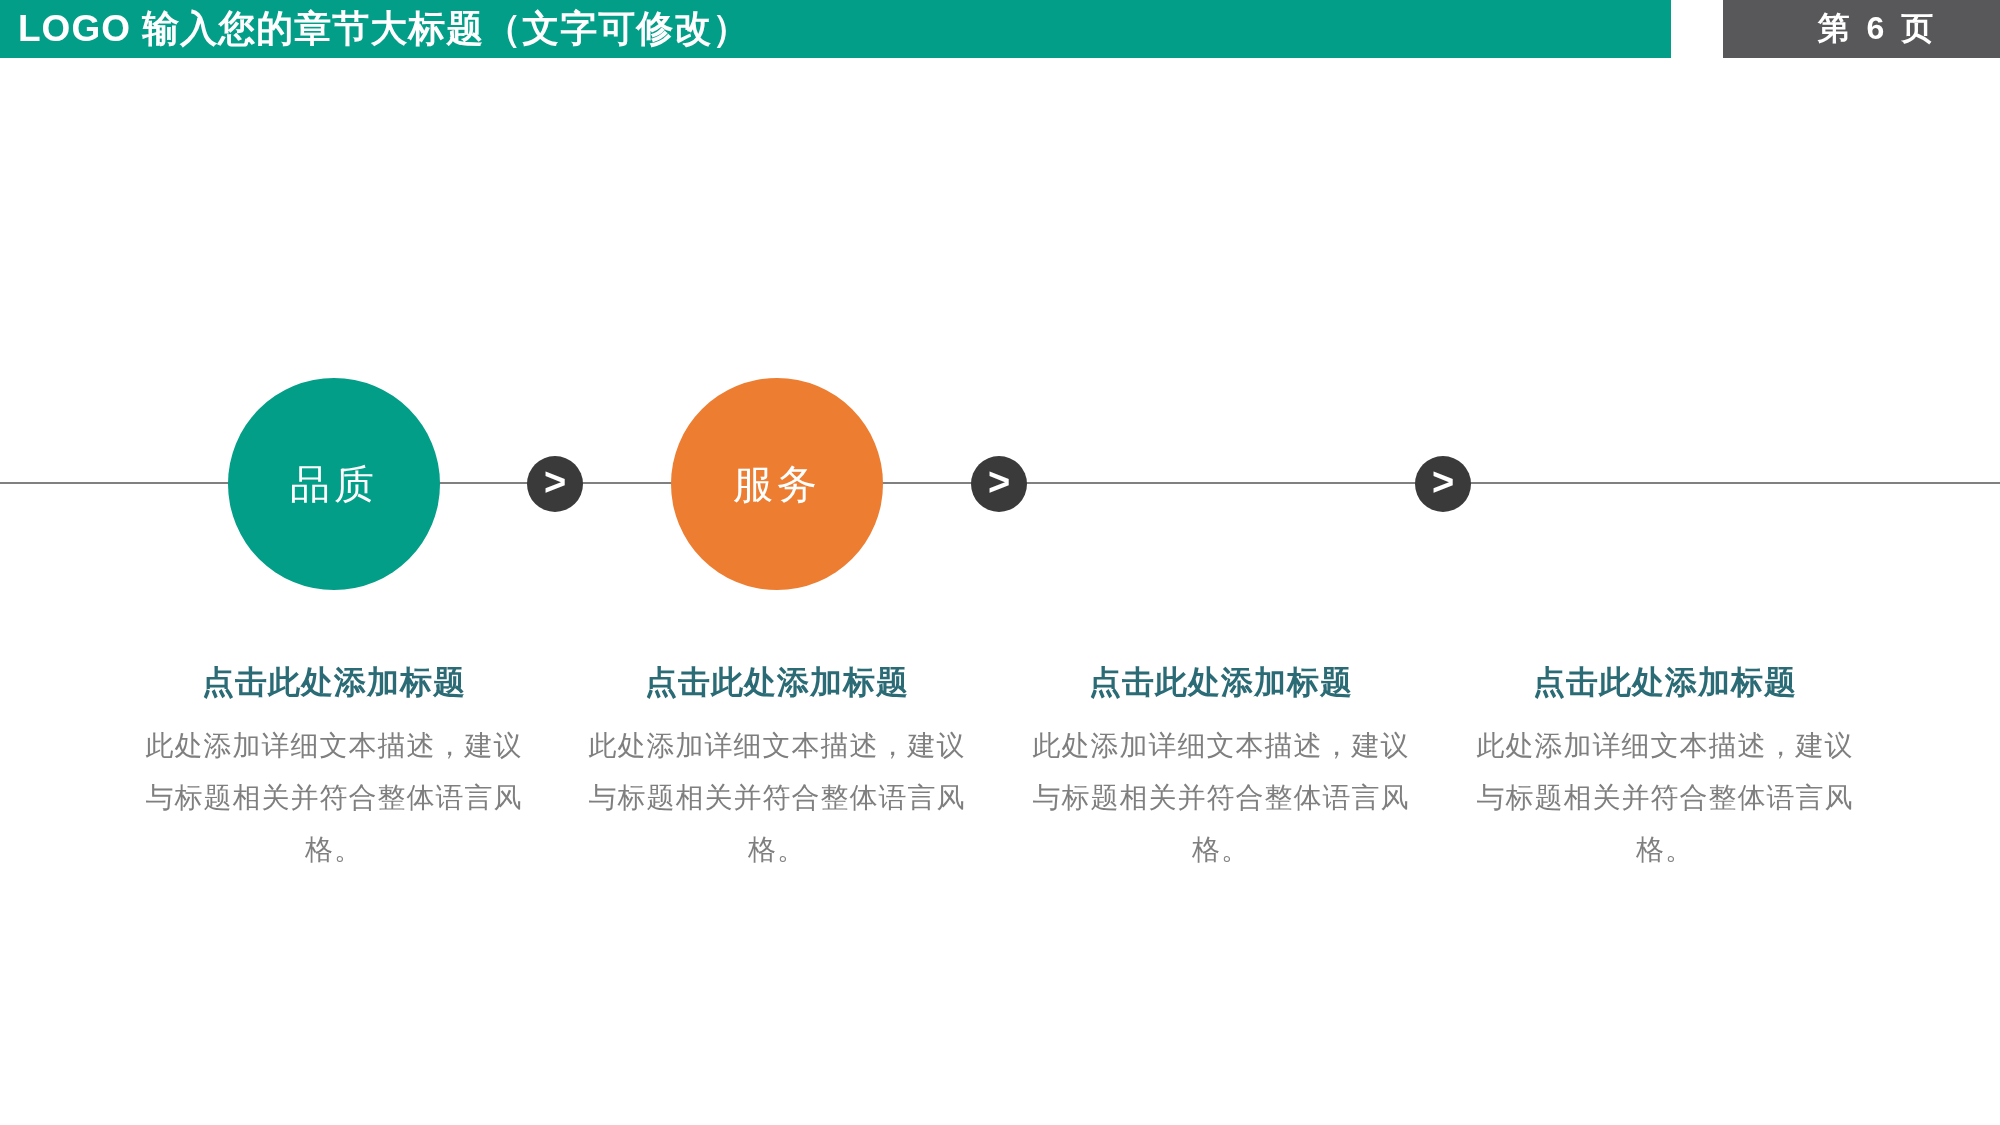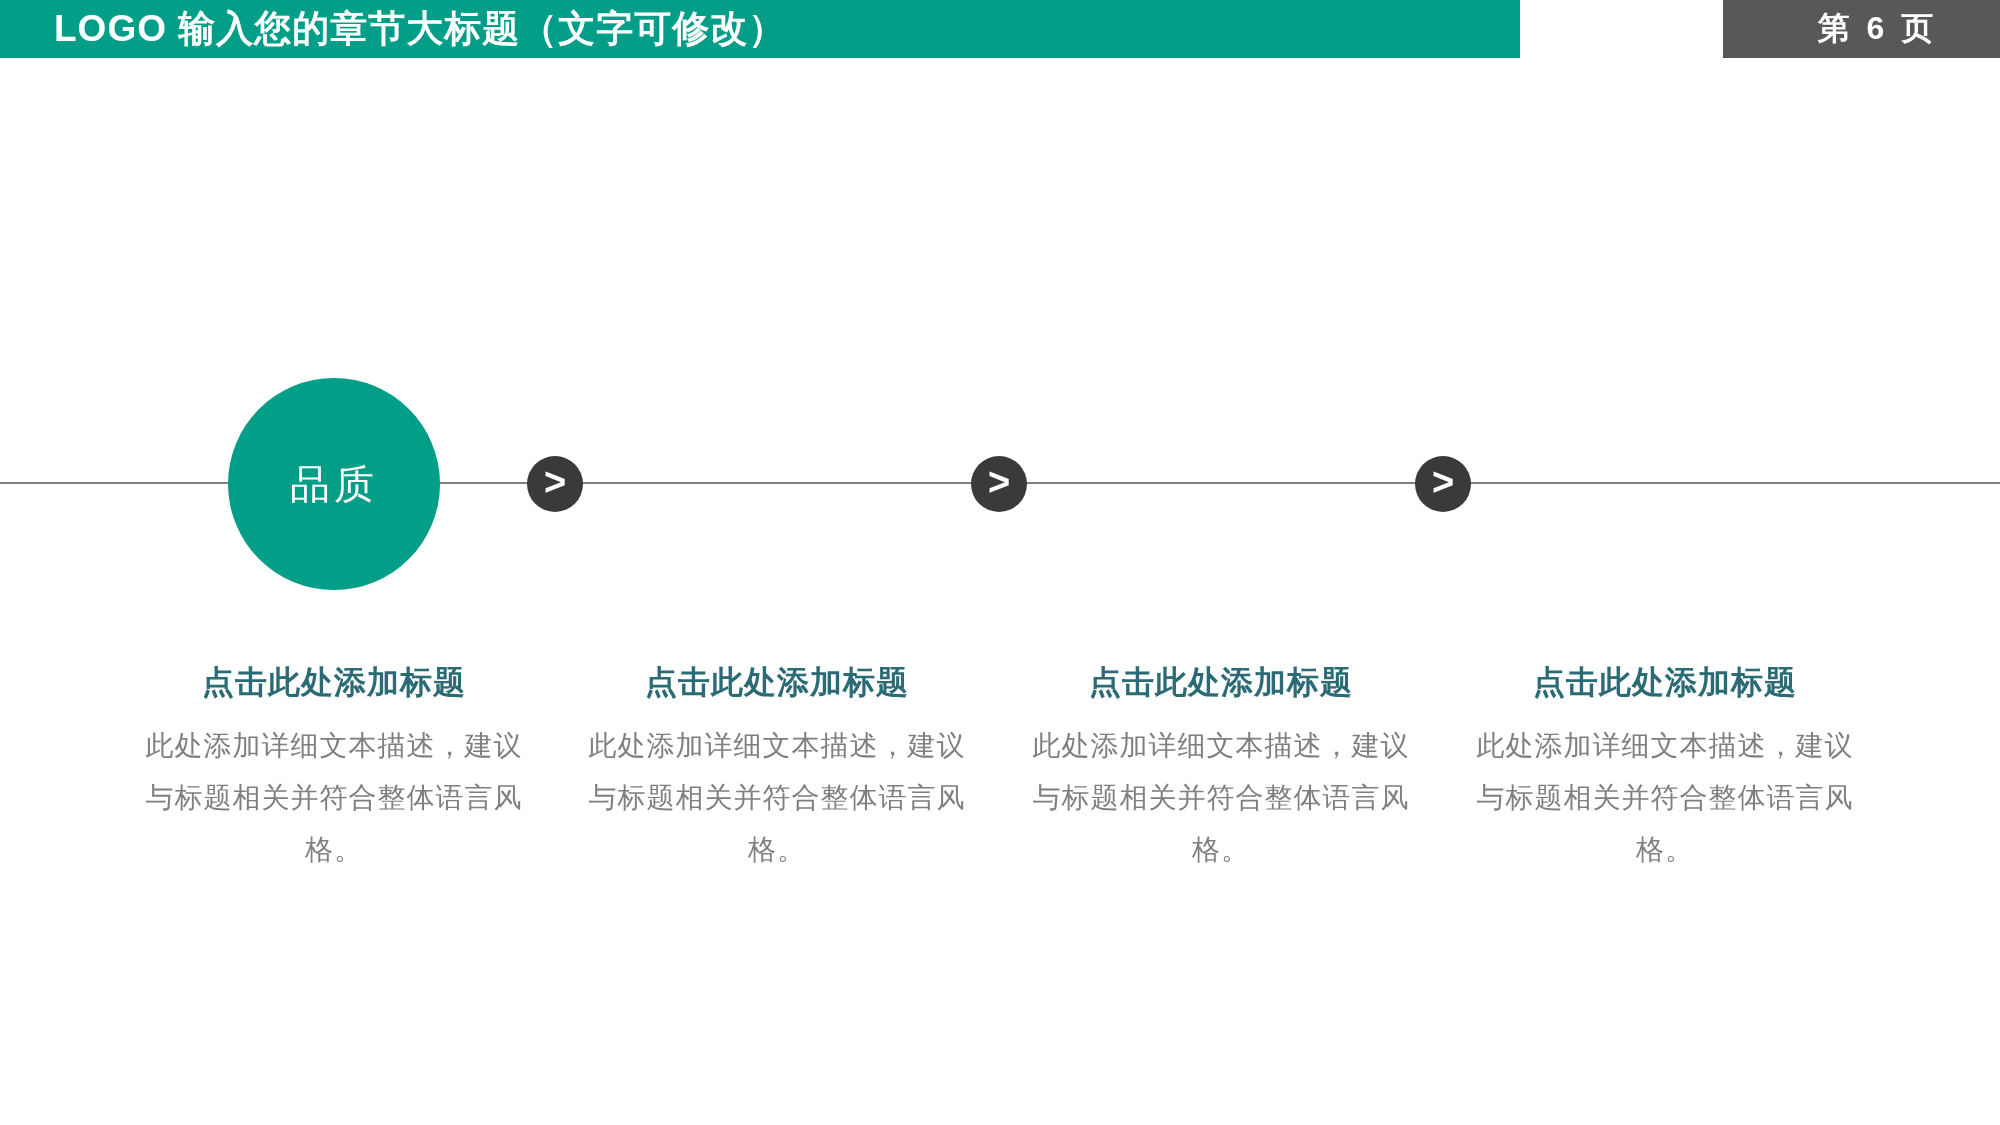--- a/index.html
+++ b/index.html
@@ -8,23 +8,23 @@
     font-family: "Liberation Sans", "DejaVu Sans", sans-serif;
     background: #ffffff;
     position: relative;
     overflow: hidden;
   }
   .slide { position: absolute; inset: 0; background: #ffffff; }
 
   
   .header-bar {
     position: absolute; left: 0; top: 0;
-    width: 1520px; height: 58px;
+    width: 1671px; height: 58px;
     background: var(--brand_teal);
-    display: flex; align-items: center; padding-left: 36px;
+    display: flex; align-items: center;
   }
   .header-title {
     color: #ffffff; font-size: 37px; font-weight: bold;
     padding-left: 18px; letter-spacing: 1px; white-space: nowrap;
   }
   .page-badge {
     position: absolute; left: 1723px; top: 0;
     width: 309px; height: 58px;
     background: var(--badge_gray);
     display: flex; align-items: center; justify-content: center;
@@ -112,20 +112,23 @@
   </div>
 
   <div class="timeline-line"></div>
 
   <div class="step-circle teal circle-1">
     <span>品质</span>
   </div>
   <div class="arrow-circle arrow-1">
     <span class="arrow-glyph">&gt;</span>
   </div>
+  <div class="step-circle orange circle-2">
+    <span>服务</span>
+  </div>
   <div class="arrow-circle arrow-2">
     <span class="arrow-glyph">&gt;</span>
   </div>
   <div class="arrow-circle arrow-3">
     <span class="arrow-glyph">&gt;</span>
   </div>
 
   <div class="step-text col-1">
     <div class="step-heading">点击此处添加标题</div>
     <div class="step-body">

